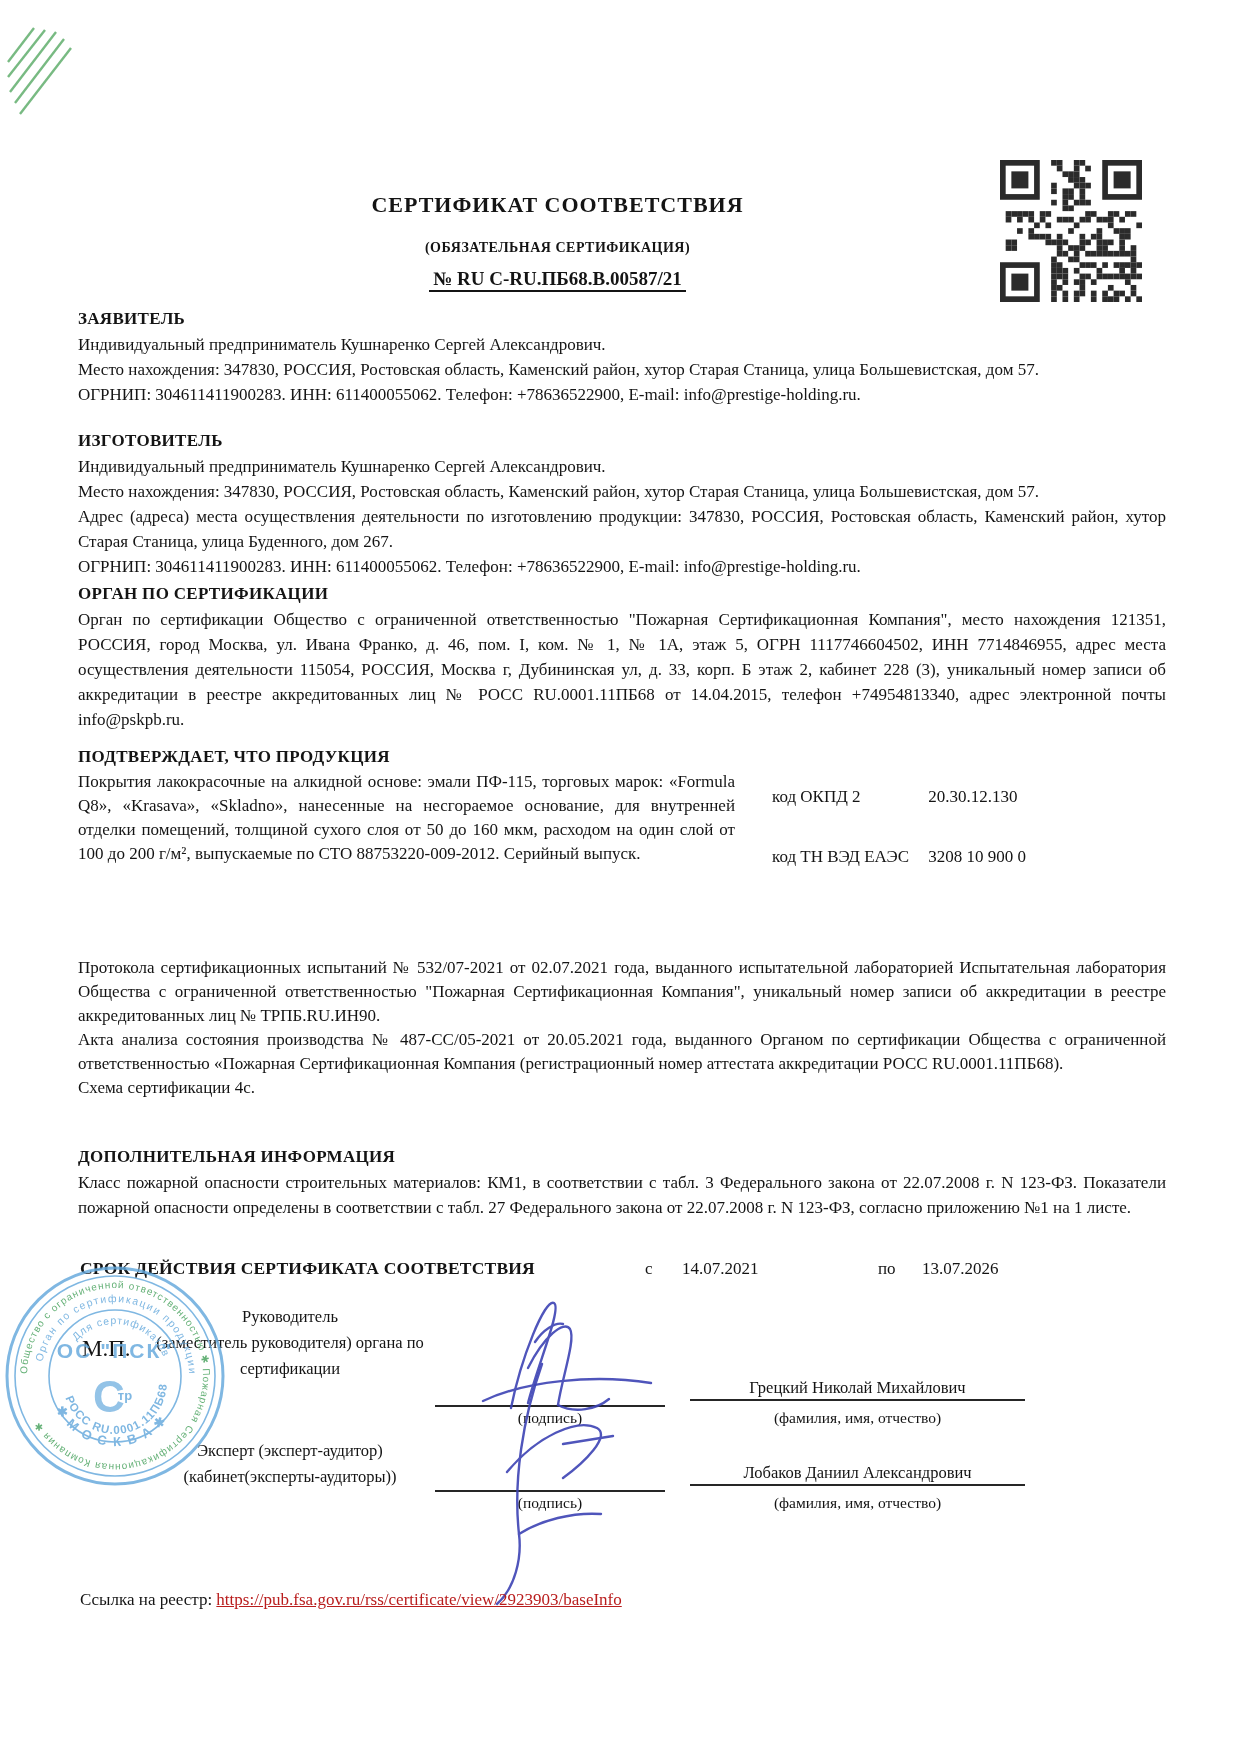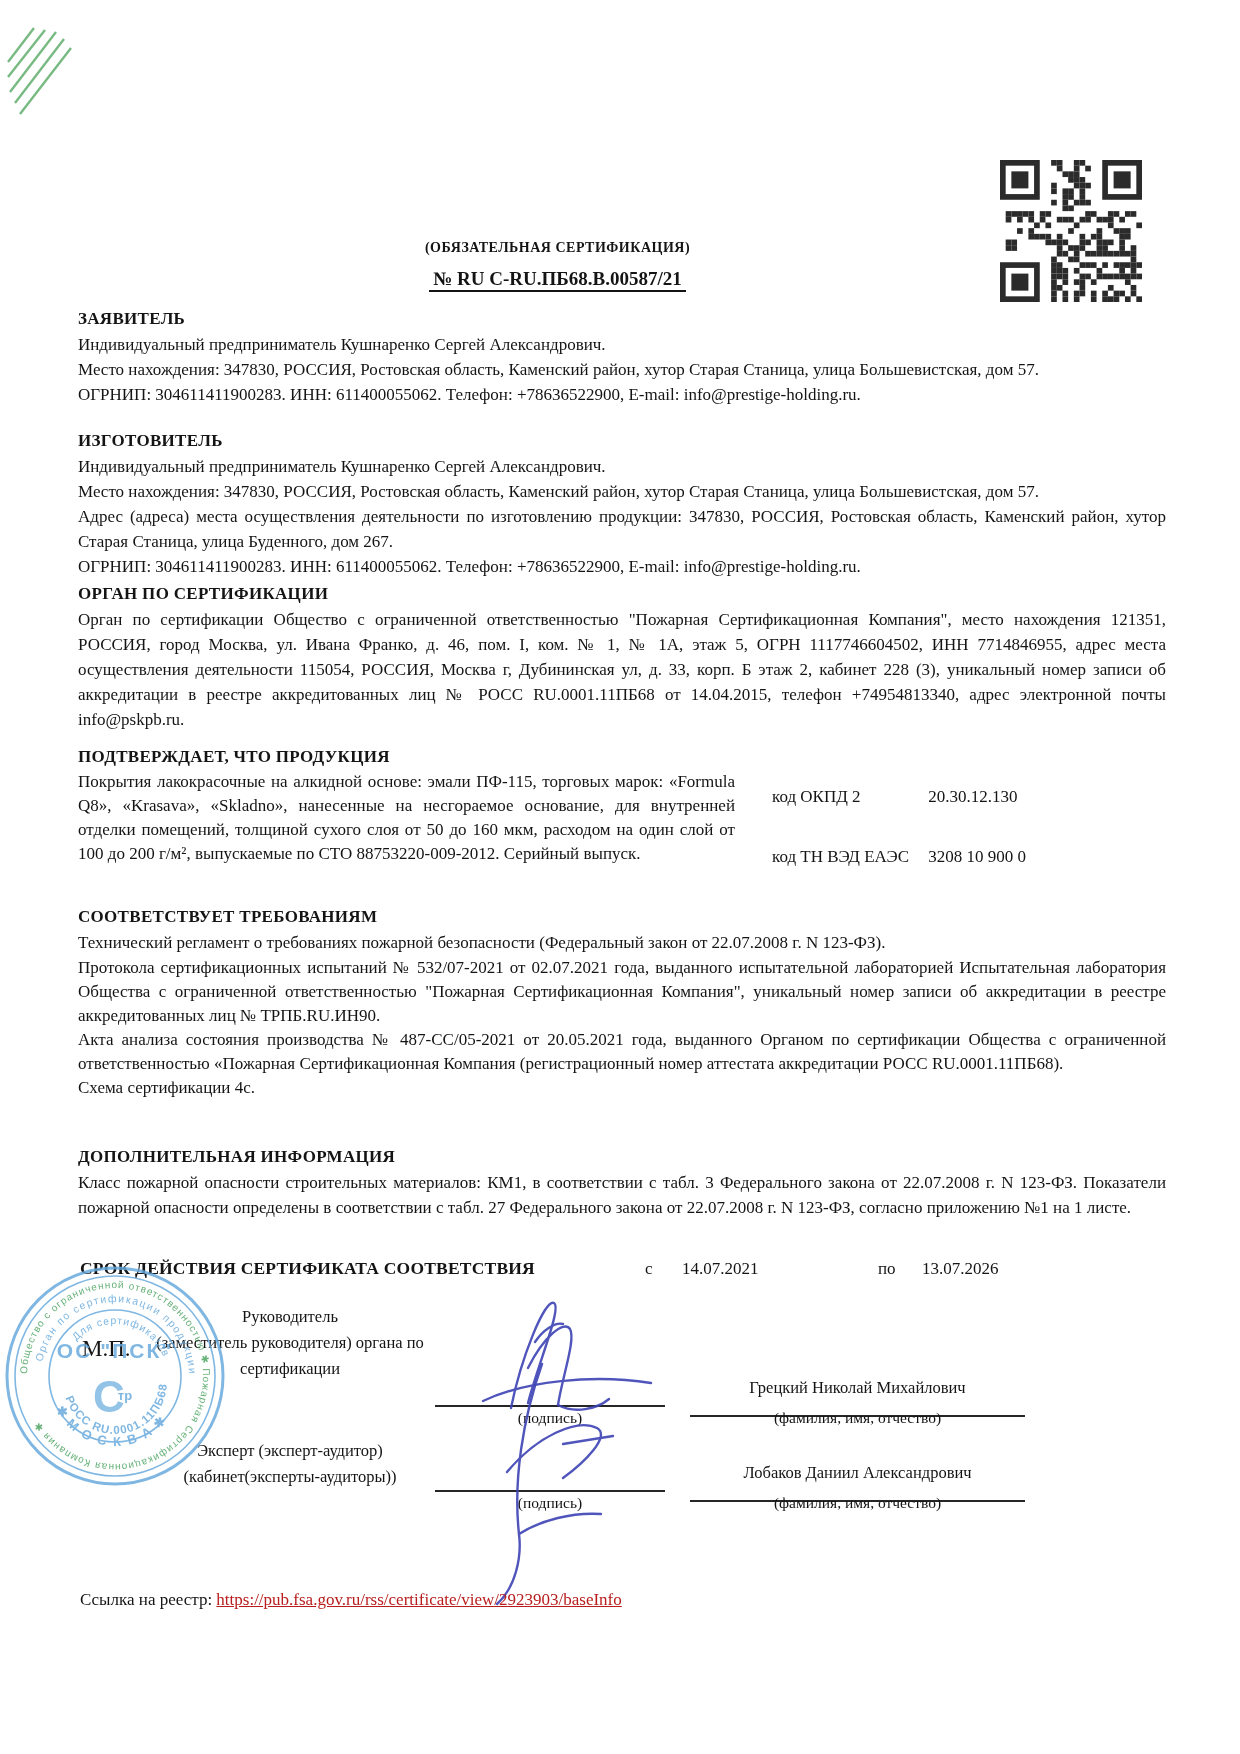--- a/index.html
+++ b/index.html
@@ -23,21 +23,21 @@
   .code-row .lab{display:inline-block;min-width:152px;}
   .validity-head{left:80px;top:1258px;font-size:17.5px;font-weight:bold;letter-spacing:.2px;}
   .vword{font-size:17px;}
   .mp{left:82px;top:1336px;font-size:23px;}
   .role{left:130px;width:320px;text-align:center;font-size:16.5px;line-height:26px;}
   .role1{top:1304px;}
   .role2{top:1438px;}
   .sigline{border-bottom:2px solid #262626;}
   .line1l{left:435px;top:1365px;width:230px;height:40px;}
   .line2l{left:435px;top:1450px;width:230px;height:40px;}
-  .nameblock{left:690px;width:335px;text-align:center;font-size:16.5px;padding-bottom:17px;}
+  .nameblock{left:690px;width:335px;text-align:center;font-size:16.5px;padding-bottom:1px;}
   .name1{top:1378px;}
   .name2{top:1463px;}
   .underlab{font-size:15.5px;text-align:center;}
   .pod1{left:435px;top:1409px;width:230px;}
   .pod2{left:435px;top:1494px;width:230px;}
   .fam1{left:690px;top:1409px;width:335px;}
   .fam2{left:690px;top:1494px;width:335px;}
   .footer-note{left:80px;top:1558px;font-size:17px;}
   .footer-link{left:80px;top:1590px;font-size:17px;}
   .footer-link a{color:#b91c1c;text-decoration:underline;}
@@ -244,20 +244,21 @@
       <rect x="5.68" y="5.68" width="28.4" height="28.4" fill="#fff"></rect>
       <rect x="11.36" y="11.36" width="17.04" height="17.04" fill="#2b2b2b"></rect>
       <rect x="102.24" y="0" width="39.76" height="39.76" fill="#2b2b2b"></rect>
       <rect x="107.91999999999999" y="5.68" width="28.4" height="28.4" fill="#fff"></rect>
       <rect x="113.6" y="11.36" width="17.04" height="17.04" fill="#2b2b2b"></rect>
       <rect x="0" y="102.24" width="39.76" height="39.76" fill="#2b2b2b"></rect>
       <rect x="5.68" y="107.91999999999999" width="28.4" height="28.4" fill="#fff"></rect>
       <rect x="11.36" y="113.6" width="17.04" height="17.04" fill="#2b2b2b"></rect>
     </svg>
 
+  <div class="abs head-block doc-title center">СЕРТИФИКАТ СООТВЕТСТВИЯ</div>
   <div class="abs head-block doc-subtitle center">(ОБЯЗАТЕЛЬНАЯ СЕРТИФИКАЦИЯ)</div>
   <div class="abs head-block doc-number center"><span>№ RU C-RU.ПБ68.В.00587/21</span></div>
 
   <div class="abs section" style="top:306px">
     <h2>ЗАЯВИТЕЛЬ</h2>
     <p>Индивидуальный предприниматель Кушнаренко Сергей Александрович.</p>
     <p>Место нахождения: 347830, РОССИЯ, Ростовская область, Каменский район, хутор Старая Станица, улица Большевистская, дом 57.</p>
     <p>ОГРНИП: 304611411900283. ИНН: 611400055062. Телефон: +78636522900, E-mail: info@prestige-holding.ru.</p>
   </div>
 
@@ -280,24 +281,20 @@
     <div class="code-row" style="top:40px">
       <span class="lab">код ОКПД 2</span>
       <span>20.30.12.130</span>
     </div>
     <div class="code-row" style="top:100px">
       <span class="lab">код ТН ВЭД ЕАЭС</span>
       <span>3208 10 900 0</span>
     </div>
   </div>
 
-  <div class="abs section" style="top:904px">
-    <h2>СООТВЕТСТВУЕТ ТРЕБОВАНИЯМ</h2>
-    <p>Технический регламент о требованиях пожарной безопасности (Федеральный закон от 22.07.2008 г. N 123-ФЗ).</p>
-  </div>
 
   <div class="abs section" style="top:956px;line-height:24px">
     <p class="justify">Протокола сертификационных испытаний № 532/07-2021 от 02.07.2021 года, выданного испытательной лабораторией Испытательная лаборатория Общества с ограниченной ответственностью "Пожарная Сертификационная Компания", уникальный номер записи об аккредитации в реестре аккредитованных лиц № ТРПБ.RU.ИН90.</p>
     <p class="justify">Акта анализа состояния производства № 487-СС/05-2021 от 20.05.2021 года, выданного Органом по сертификации Общества с ограниченной ответственностью «Пожарная Сертификационная Компания (регистрационный номер аттестата аккредитации РОСС RU.0001.11ПБ68).</p>
     <p>Схема сертификации 4с.</p>
   </div>
 
   <div class="abs section" style="top:1144px">
     <h2>ДОПОЛНИТЕЛЬНАЯ ИНФОРМАЦИЯ</h2>
     <p class="justify">Класс пожарной опасности строительных материалов: КМ1, в соответствии с табл. 3 Федерального закона от 22.07.2008 г. N 123-ФЗ. Показатели пожарной опасности определены в соответствии с табл. 27 Федерального закона от 22.07.2008 г. N 123-ФЗ, согласно приложению №1 на 1 листе.</p>

